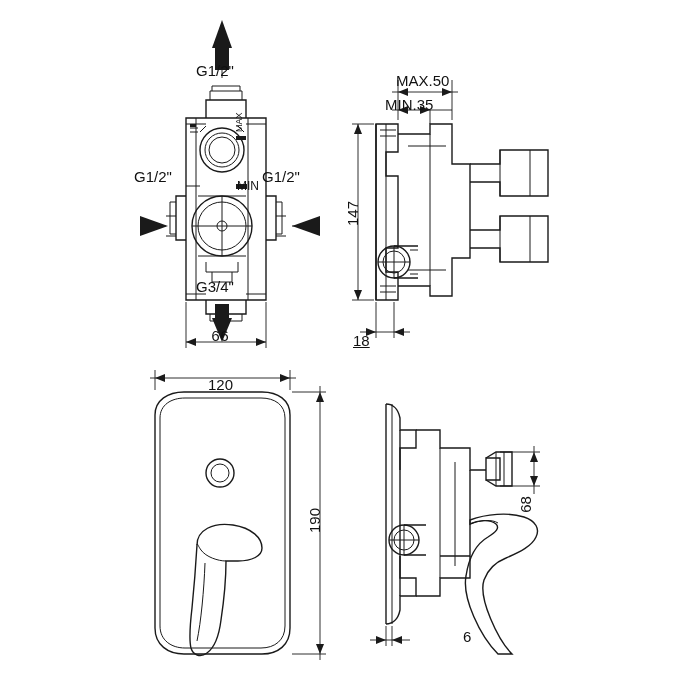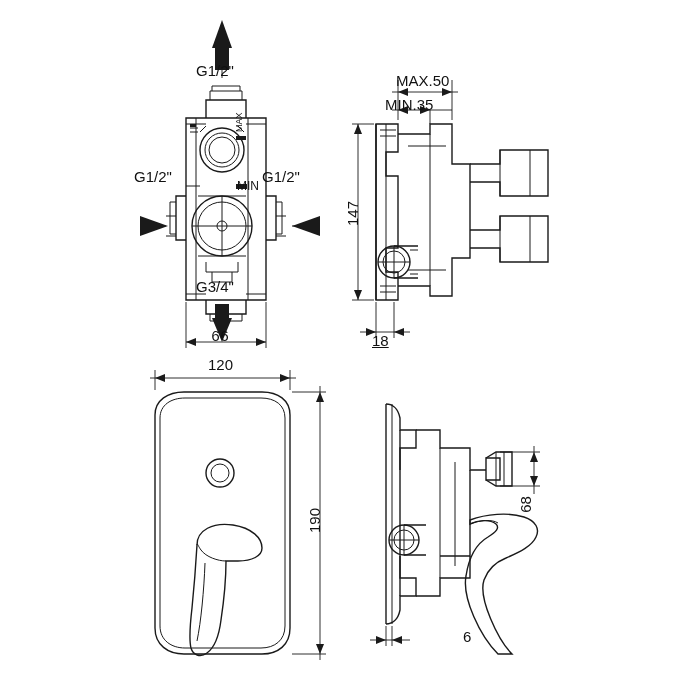--- a/index.html
+++ b/index.html
@@ -229,23 +229,23 @@
 
 <div class="lbl" style="left:196px; top:62px;">G1/2"</div>
 <div class="lbl" style="left:134px; top:168px;">G1/2"</div>
 <div class="lbl" style="left:262px; top:168px;">G1/2"</div>
 <div class="lbl" style="left:196px; top:278px;">G3/4"</div>
 <div class="lbl" style="left:211px; top:329px;font-family:Liberation Mono, monospace;">66</div>
 
 <div class="lbl" style="left:396px; top:72px;">MAX.50</div>
 <div class="lbl" style="left:385px; top:96px;">MIN.35</div>
 <div class="lbl rot" style="left:340px; top:205px; transform:rotate(-90deg);">147</div>
-<div class="lbl" style="left:372px; top:332px;text-decoration:underline;">18</div>
-
-<div class="lbl" style="left:208px; top:356px;">120</div>
+<div class="lbl" style="left:353px; top:332px;text-decoration:underline;">18</div>
+
+<div class="lbl" style="left:208px; top:376px;">120</div>
 <div class="lbl rot" style="left:302px; top:512px; transform:rotate(-90deg);">190</div>
 
 <div class="lbl rot" style="left:517px; top:496px; transform:rotate(-90deg);">68</div>
 <div class="lbl" style="left:463px; top:628px;">6</div>
 
 <div class="lbl" style="left:234px; top:132px; font-size:9px; transform:rotate(-90deg); transform-origin:0 0;">MAX</div>
 <div class="lbl" style="left:237px; top:179px; font-size:12px;">MIN</div>
 
 </div>
 

